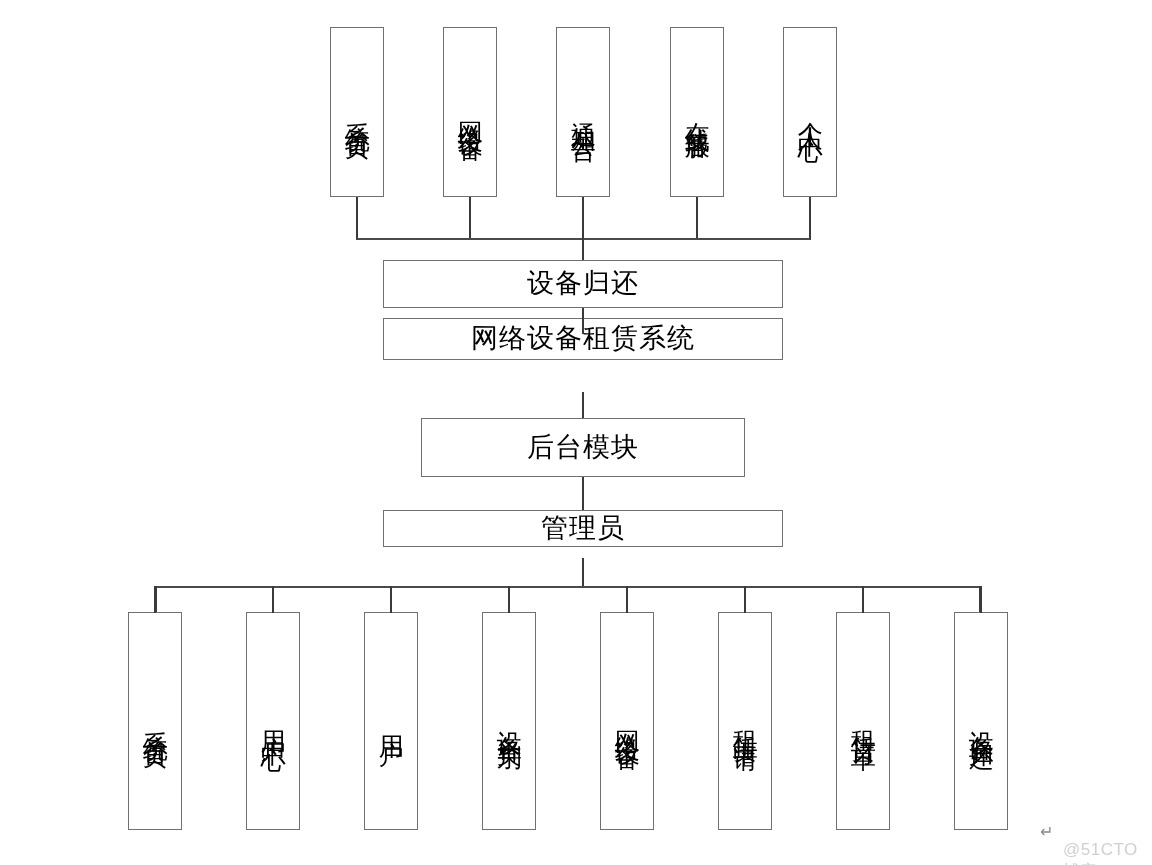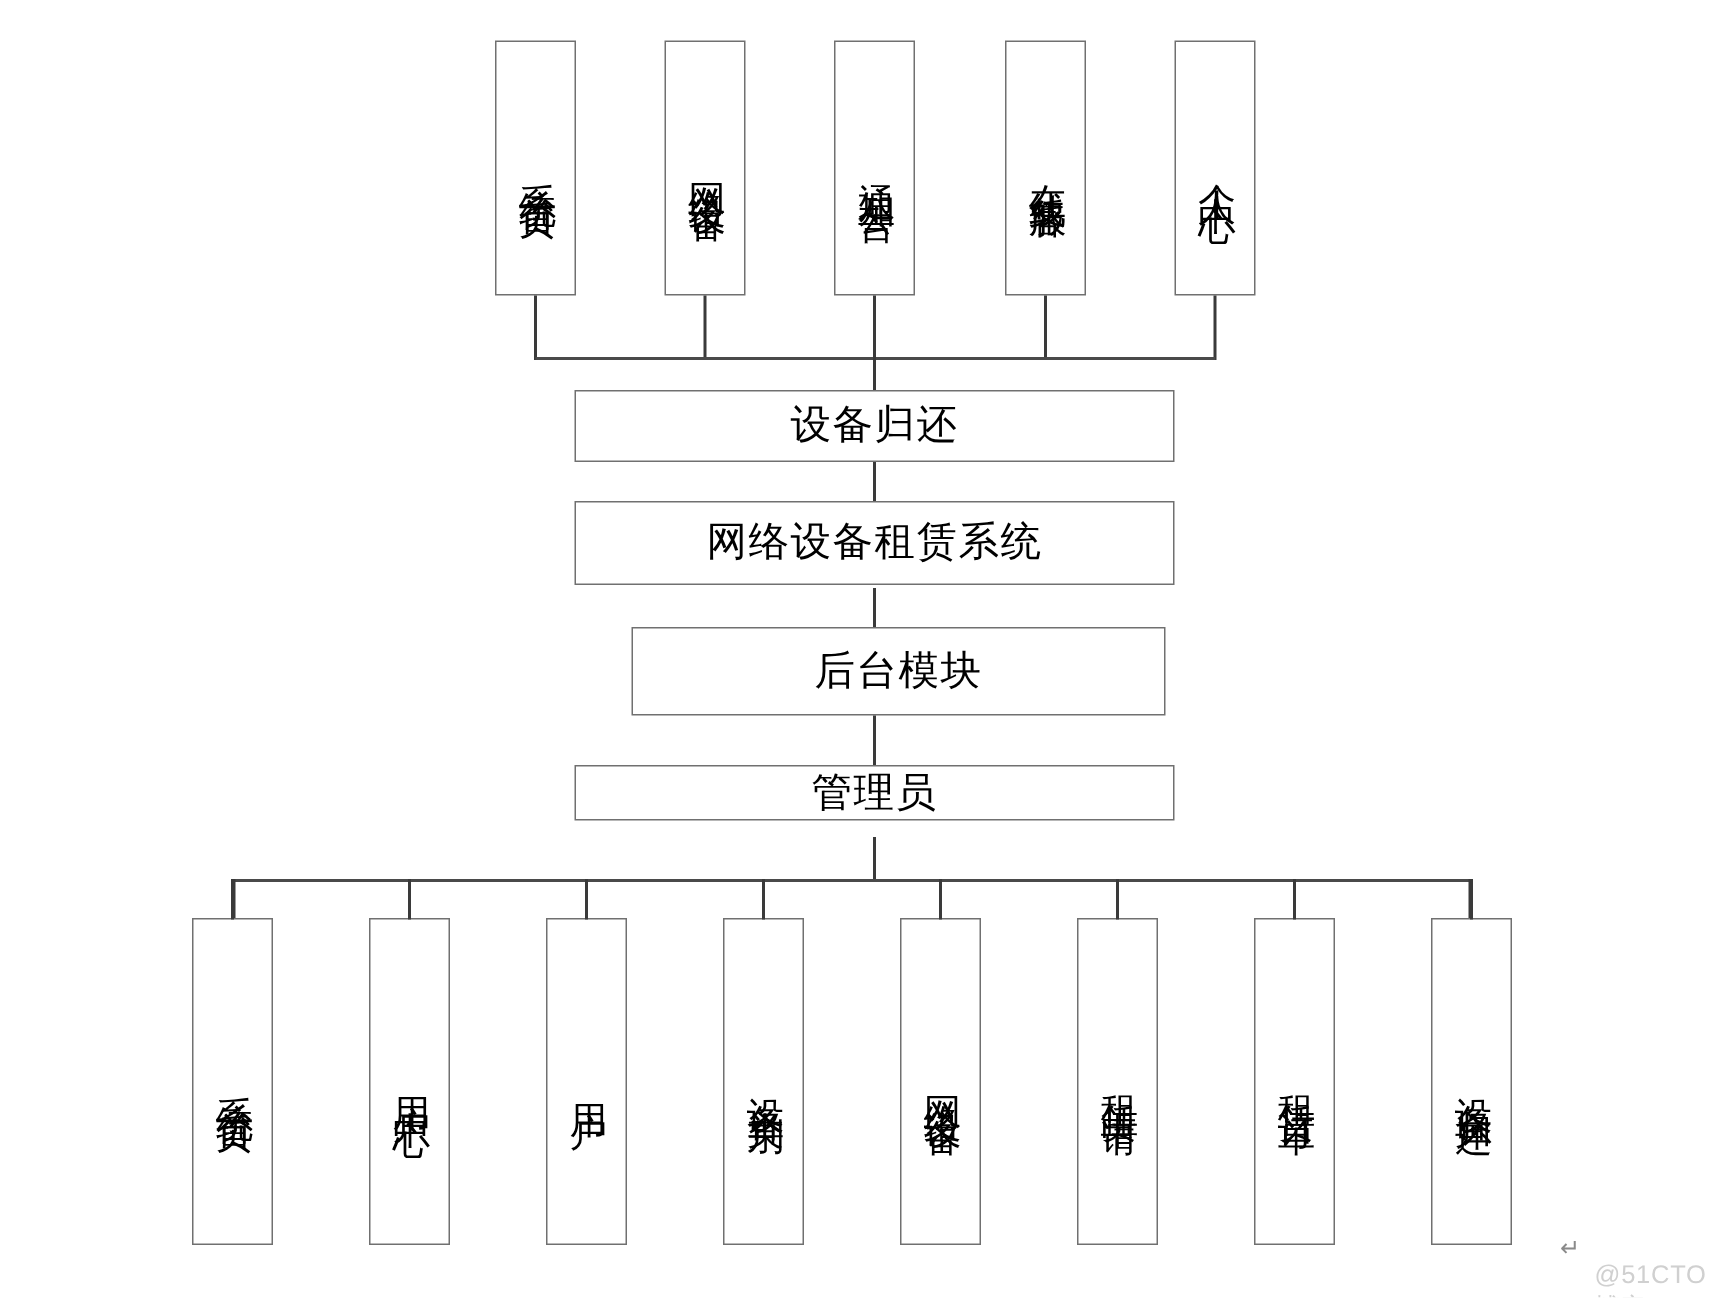--- a/index.html
+++ b/index.html
@@ -98,24 +98,24 @@
   <div class="node v" id="fc3" style="left: 670px; top: 27px; width: 54px; height: 170px;">
     <span class="lbl">在线客服</span>
   </div>
   <div class="node v" id="fc4" style="left: 783px; top: 27px; width: 54px; height: 170px;">
     <span class="lbl">个人中心</span>
   </div>
 
   <div class="node h" id="sp0" style="left: 383px; top: 260px; width: 400px; height: 48px;">
     <span class="lbl">设备归还</span>
   </div>
-  <div class="node h" id="sp1" style="left: 383px; top: 334px; width: 400px; height: 56px;">
+  <div class="node h" id="sp1" style="left: 383px; top: 318px; width: 400px; height: 42px;">
     <span class="lbl">网络设备租赁系统</span>
   </div>
-  <div class="node h" id="sp2" style="left: 421px; top: 418px; width: 356px; height: 59px;">
+  <div class="node h" id="sp2" style="left: 421px; top: 418px; width: 324px; height: 59px;">
     <span class="lbl">后台模块</span>
   </div>
   <div class="node h" id="sp3" style="left: 383px; top: 510px; width: 400px; height: 37px;">
     <span class="lbl">管理员</span>
   </div>
 
   <div class="node v" id="ac0" style="left: 128px; top: 612px; width: 54px; height: 218px;">
     <span class="lbl">系统首页</span>
   </div>
   <div class="node v" id="ac1" style="left: 246px; top: 612px; width: 54px; height: 218px;">

